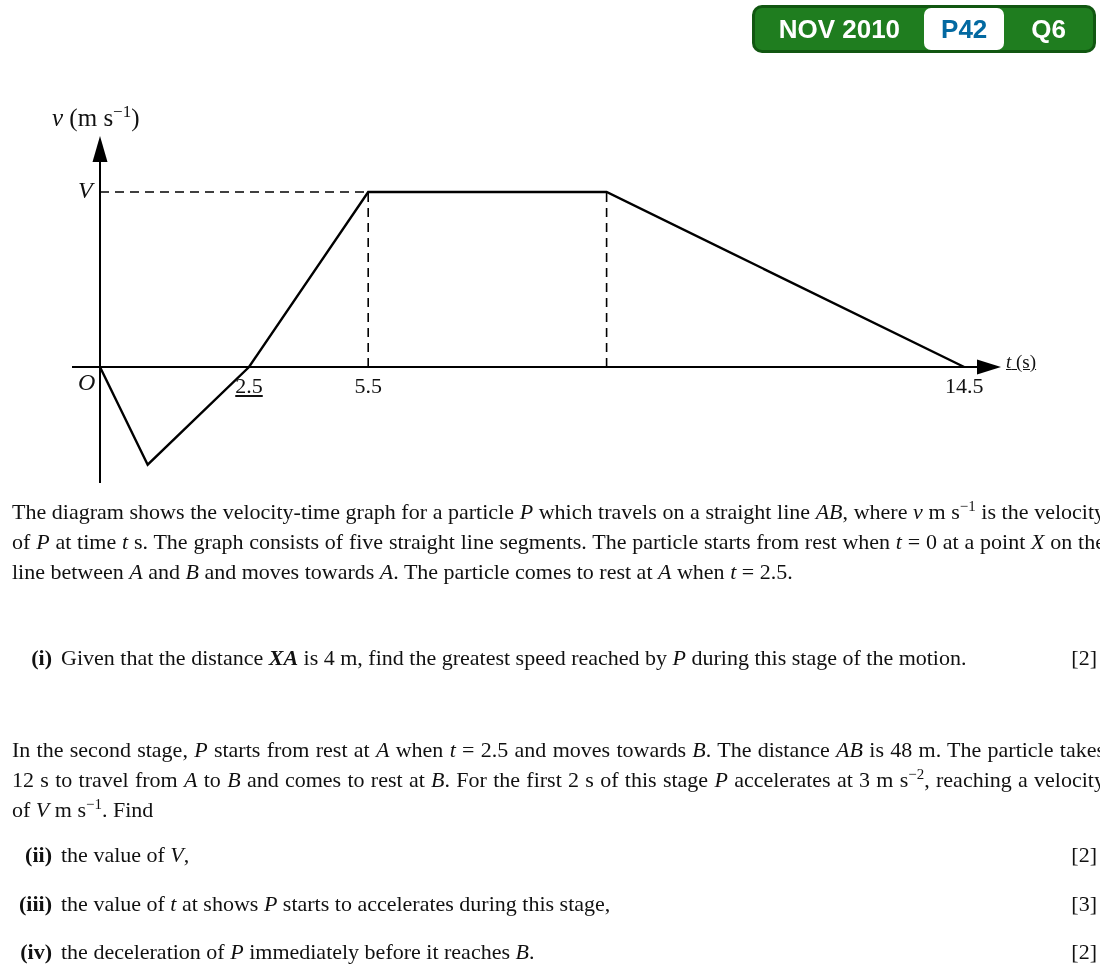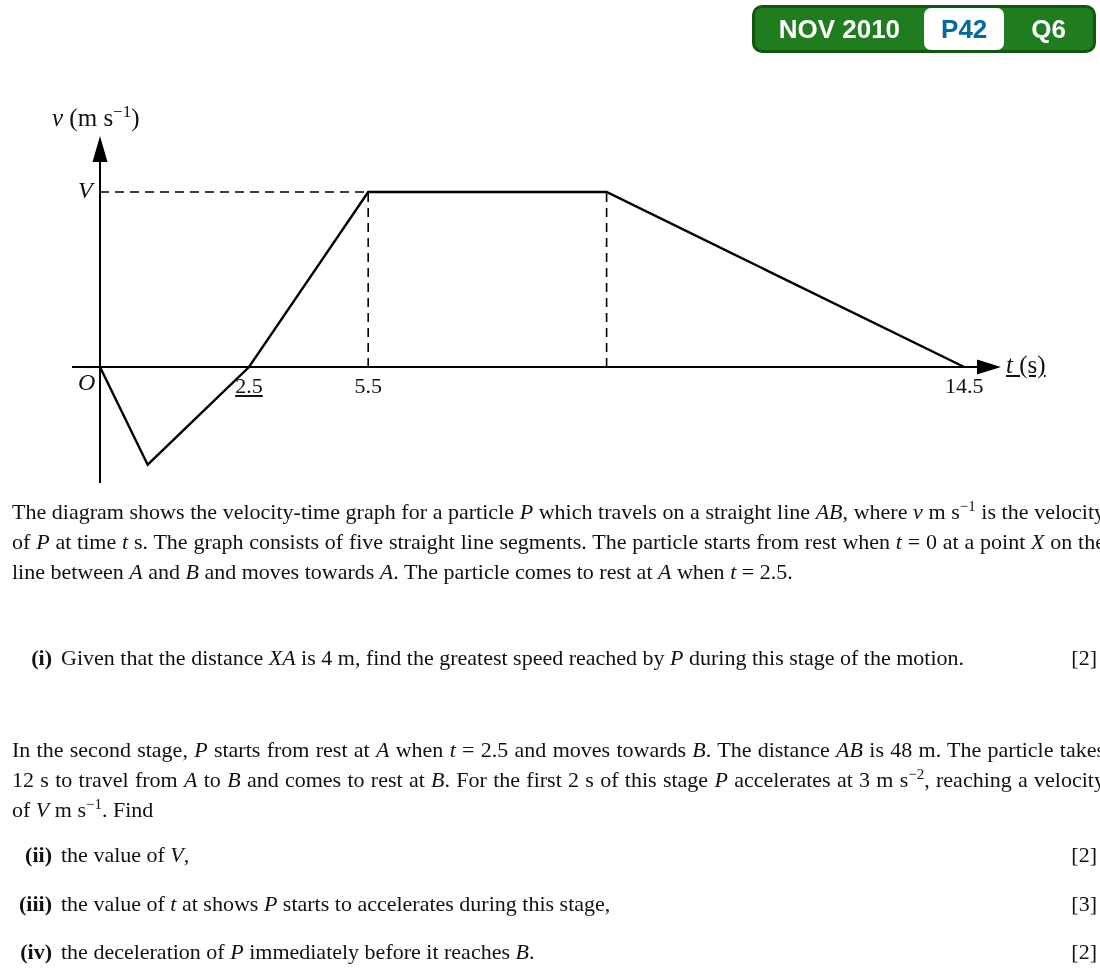--- a/index.html
+++ b/index.html
@@ -25,21 +25,21 @@
   .badge-seg { display:flex; align-items:center; justify-content:center; color:#ffffff; }
   .badge-session { padding:0 24px; }
   .badge-paper   { padding:0 17px; background:#ffffff; color:#0369a1; border-radius:7px; }
   .badge-q       { padding:0 27px; }
 
   
   .chart { position:absolute; top:16px; left:0; width:977px; height:480px;margin-top:16px; }
   .chart svg { position:absolute; top:0; left:0; }
   .chart-label { position:absolute; white-space:nowrap; }
   .yaxis-title { left:52px;  top:72px;  font-size:25px; }
-  .xaxis-title { left:1006px; top:319px; font-size:25px;text-decoration:underline; }
+  .xaxis-title { left:1006px; top:319px; font-size:19px;text-decoration:underline; }
   .tick { font-size:22px; text-align:center; }
   .vtick, .origin-label { font-style:italic; font-size:24px; }
 
   
   .textblock {
     position:absolute; left:12px; width:1093px;
     font-size:22px; line-height:30px;
     text-align:justify;
   }
   .para1 { top:497px; }
@@ -81,21 +81,21 @@
     <div class="chart-label tick" style="left: 333.2px; top: 341px; width: 70px;">5.5</div>
     <div class="chart-label tick" style="left: 929.2px; top: 341px; width: 70px;">14.5</div>
     <div class="chart-label vtick" style="left: 78px; top: 145px;">V</div>
     <div class="chart-label origin-label" style="left: 78px; top: 337px;">O</div>
   </div>
 
 <div class="textblock para1"><span>The diagram shows the velocity-time graph for a particle </span><span style="font-style: italic;">P</span><span> which travels on a straight line </span><span style="font-style: italic;">AB</span><span>, where </span><span style="font-style: italic;">v</span><span> m s</span><sup>−1</sup><span> is the velocity of </span><span style="font-style: italic;">P</span><span> at time </span><span style="font-style: italic;">t</span><span> s. The graph consists of five straight line segments. The particle starts from rest when </span><span style="font-style: italic;">t</span><span> = 0 at a point </span><span style="font-style: italic;">X</span><span> on the line between </span><span style="font-style: italic;">A</span><span> and </span><span style="font-style: italic;">B</span><span> and moves towards </span><span style="font-style: italic;">A</span><span>. The particle comes to rest at </span><span style="font-style: italic;">A</span><span> when </span><span style="font-style: italic;">t</span><span> = 2.5.</span></div>
 
 <div class="item item-i">
   <span class="item-label">(i)</span>
-  <span class="item-text"><span>Given that the distance </span><span style="font-style: italic;">XA</span><span> is 4 m, find the greatest speed reached by </span><span style="font-style: italic;">P</span><span> during this stage of the motion.</span></span>
+  <span class="item-text"><span>Given that the distance </span><span style="font-style: italic; font-weight: bold;">XA</span><span> is 4 m, find the greatest speed reached by </span><span style="font-style: italic;">P</span><span> during this stage of the motion.</span></span>
   <span class="marks">[2]</span>
 </div>
 
 <div class="textblock para2"><span>In the second stage, </span><span style="font-style: italic;">P</span><span> starts from rest at </span><span style="font-style: italic;">A</span><span> when </span><span style="font-style: italic;">t</span><span> = 2.5 and moves towards </span><span style="font-style: italic;">B</span><span>. The distance </span><span style="font-style: italic;">AB</span><span> is 48 m. The particle takes 12 s to travel from </span><span style="font-style: italic;">A</span><span> to </span><span style="font-style: italic;">B</span><span> and comes to rest at </span><span style="font-style: italic;">B</span><span>. For the first 2 s of this stage </span><span style="font-style: italic;">P</span><span> accelerates at 3 m s</span><sup>−2</sup><span>, reaching a velocity of </span><span style="font-style: italic;">V</span><span> m s</span><sup>−1</sup><span>. Find</span></div>
 
 <div class="item item-ii">
   <span class="item-label">(ii)</span>
   <span class="item-text"><span>the value of </span><span style="font-style: italic;">V</span><span>,</span></span>
   <span class="marks">[2]</span>
 </div>

